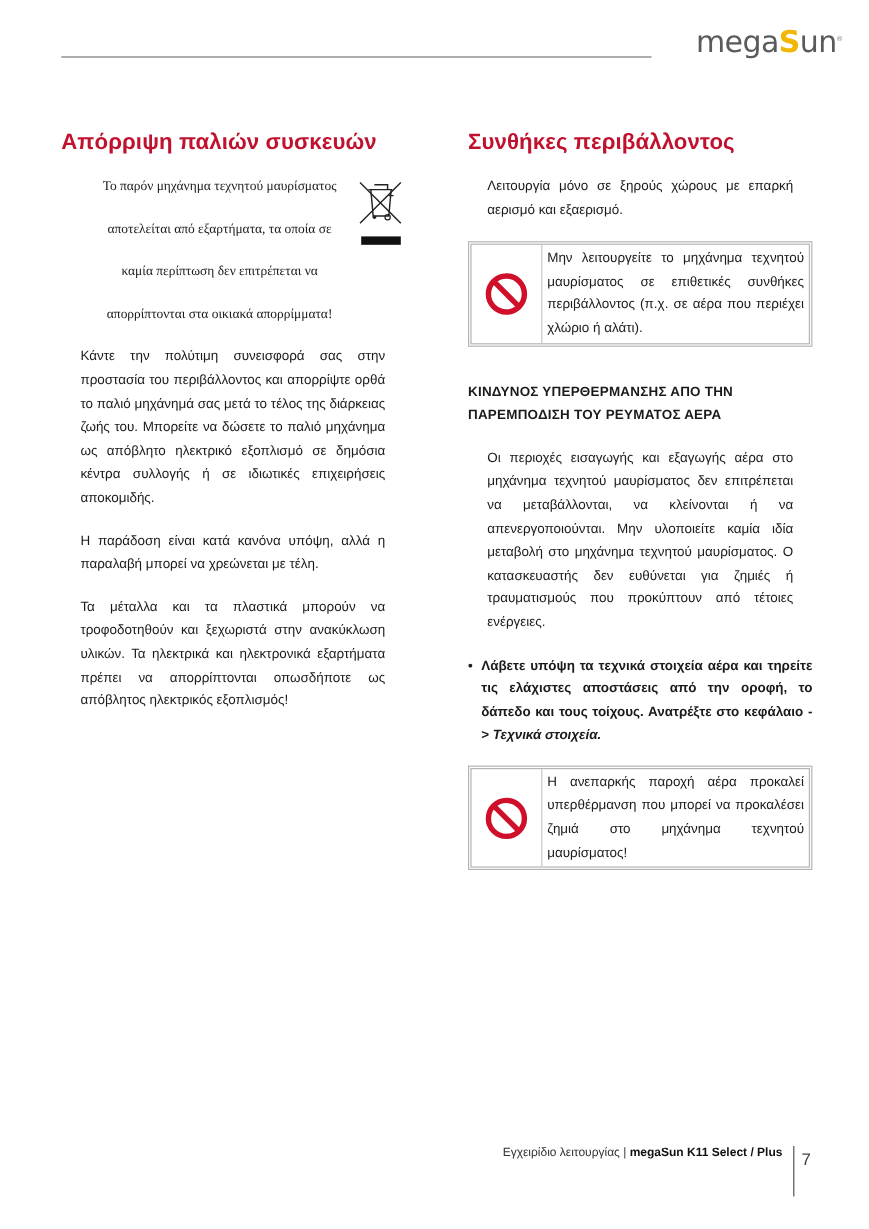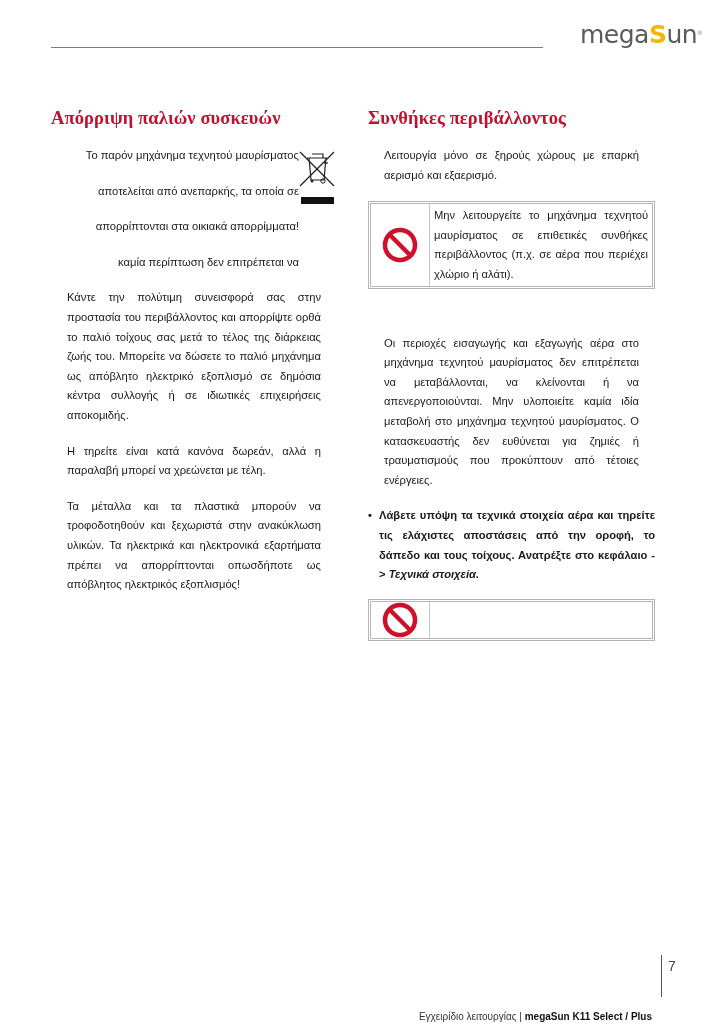--- a/index.html
+++ b/index.html
@@ -7,101 +7,103 @@
          font-family: "Liberation Sans", "DejaVu Sans", sans-serif; color: #1a1a1a; }
 
   .header-rule { position: absolute; left: 51px; top: 47px; width: 492px; height: 1px; background: #7a7a7a; }
   .logo { position: absolute; left: 580px; top: 20px; font-size: 25px; letter-spacing: -0.5px;
           color: #5a5a5a; font-family: "DejaVu Sans", sans-serif; line-height: 30px; }
   .logo .s { color: #f2b705; font-weight: bold; }
   .logo .reg { position: absolute; right: -5px; top: -2px; font-size: 6px; color: #888; }
 
   .col { position: absolute; font-size: 11.2px; line-height: 19.6px; }
   .col-left { left: 51px; top: 106px; width: 286px; }
-  .col-right { left: 368px; top: 106px; width: 287px; }
+  .col-right { left: 390px; top: 106px; width: 287px; }
 
   h2 { margin: 0 0 2px 0; font-size: 18.5px; line-height: 24px; color: #c0112e; font-weight: bold;
-       font-family: Liberation Serif, serif; letter-spacing: 0.1px; }
+       font-family: Liberation Sans, sans-serif; letter-spacing: 0.1px; }
 
   p { margin: 16px; text-align: justify; }
   .intro-wrap { position: relative; }
-  .intro-wrap p.short { width: 232px; text-align: right; }
+  .intro-wrap p.short { width: 232px; text-align: center; font-family: Liberation Serif, serif; }
   .weee { position: absolute; right: 0px; top: 2px; width: 40px; height: 60px; }
 
   .box { border: 3px double #b5b5b5; display: flex; margin-top: 3px; }
   .box .icon-cell { width: 58px; border-right: 1px solid #c8c8c8; display: flex; align-items: center; justify-content: center; }
   .box .text-cell { flex: 1; padding: 2px 4px 1px 4px; text-align: justify; }
 
   h3 { margin: 0; font-size: 11.2px; line-height: 19.6px; font-weight: bold; letter-spacing: 0.2px; }
   ul { margin: 2px 0 0 0; padding: 0; list-style: none; }
   ul li { position: relative; padding-left: 11px; text-align: justify; font-weight: bold; }
   ul li::before { content: "•"; position: absolute; left: 0; top: 0; }
   em { font-style: italic; }
 
-  .footer { position: absolute; top: 1010px; right: 72px; font-size: 10px; line-height: 14px; color: #333; }
+  .footer { position: absolute; top: 954px; right: 72px; font-size: 10px; line-height: 14px; color: #333; }
   .footer b { color: #111; }
   .footer-rule { position: absolute; left: 661px; top: 955px; width: 1px; height: 42px; background: #555; }
   .page-num { position: absolute; left: 668px; top: 958px; font-size: 14px; color: #444; }
 </style>
 </head>
 <body>
 
 <div class="header-rule"></div>
 <div class="logo"><span>mega</span><span class="s">S</span><span>un</span><span class="reg">®</span></div>
 
 <div class="col col-left">
   <h2>Απόρριψη παλιών συσκευών</h2>
   <div class="intro-wrap">
     <p class="short">Το παρόν μηχάνημα τεχνητού μαυρίσματος</p>
-    <p class="short">αποτελείται από ανεπαρκής, τα οποία σε</p>
+    <p class="short">αποτελείται από εξαρτήματα, τα οποία σε</p>
+    <p class="short">καμία περίπτωση δεν επιτρέπεται να</p>
     <p class="short">απορρίπτονται στα οικιακά απορρίμματα!</p>
-    <p class="short">καμία περίπτωση δεν επιτρέπεται να</p>
     <svg class="weee" viewBox="0 0 40 60">
       <g stroke="#222" stroke-width="1.2" fill="none">
         <line x1="3" y1="4" x2="37" y2="38"></line>
         <line x1="37" y1="4" x2="3" y2="38"></line>
         <path d="M10 10 L30 10 M12 10 L14 32 L27 32 L29 10"></path>
         <path d="M15 6 L26 6 L26 10"></path>
         <line x1="27" y1="15" x2="31" y2="15"></line>
       </g>
       <circle cx="15" cy="33" r="1.5" fill="#222"></circle>
       <circle cx="26" cy="33" r="2.2" fill="none" stroke="#222" stroke-width="1"></circle>
       <rect x="4" y="49" width="33" height="7" fill="#111"></rect>
     </svg>
   </div>
-  <p>Κάντε την πολύτιμη συνεισφορά σας στην προστασία του περιβάλλοντος και απορρίψτε ορθά το παλιό τοίχους σας μετά το τέλος της διάρκειας ζωής του. Μπορείτε να δώσετε το παλιό μηχάνημα ως απόβλητο ηλεκτρικό εξοπλισμό σε δημόσια κέντρα συλλογής ή σε ιδιωτικές επιχειρήσεις αποκομιδής.</p>
-  <p>Η τηρείτε είναι κατά κανόνα δωρεάν, αλλά η παραλαβή μπορεί να χρεώνεται με τέλη.</p>
+  <p>Κάντε την πολύτιμη συνεισφορά σας στην προστασία του περιβάλλοντος και απορρίψτε ορθά το παλιό μηχάνημά σας μετά το τέλος της διάρκειας ζωής του. Μπορείτε να δώσετε το παλιό μηχάνημα ως απόβλητο ηλεκτρικό εξοπλισμό σε δημόσια κέντρα συλλογής ή σε ιδιωτικές επιχειρήσεις αποκομιδής.</p>
+  <p>Η παράδοση είναι κατά κανόνα υπόψη, αλλά η παραλαβή μπορεί να χρεώνεται με τέλη.</p>
   <p>Τα μέταλλα και τα πλαστικά μπορούν να τροφοδοτηθούν και ξεχωριστά στην ανακύκλωση υλικών. Τα ηλεκτρικά και ηλεκτρονικά εξαρτήματα πρέπει να απορρίπτονται οπωσδήποτε ως απόβλητος ηλεκτρικός εξοπλισμός!</p>
 </div>
 
 <div class="col col-right">
   <h2>Συνθήκες περιβάλλοντος</h2>
   <p>Λειτουργία μόνο σε ξηρούς χώρους με επαρκή αερισμό και εξαερισμό.</p>
 
   <div class="box" style="margin-top:7px;">
     <div class="icon-cell">
       <svg width="36" height="36" viewBox="0 0 36 36">
         <circle cx="18" cy="18" r="15" fill="#fff" stroke="#d0102a" stroke-width="4.5"></circle>
         <line x1="7.5" y1="7.5" x2="28.5" y2="28.5" stroke="#d0102a" stroke-width="4.5"></line>
       </svg>
     </div>
     <div class="text-cell">Μην λειτουργείτε το μηχάνημα τεχνητού μαυρίσματος σε επιθετικές συνθήκες περιβάλλοντος (π.χ. σε αέρα που περιέχει χλώριο ή αλάτι).</div>
   </div>
 
   <div style="height:29px;"></div>
+  <h3><span>ΚΙΝΔΥΝΟΣ ΥΠΕΡΘΕΡΜΑΝΣΗΣ ΑΠΟ ΤΗΝ</span><br><span>ΠΑΡΕΜΠΟΔΙΣΗ ΤΟΥ ΡΕΥΜΑΤΟΣ ΑΕΡΑ</span></h3>
   <p>Οι περιοχές εισαγωγής και εξαγωγής αέρα στο μηχάνημα τεχνητού μαυρίσματος δεν επιτρέπεται να μεταβάλλονται, να κλείνονται ή να απενεργοποιούνται. Μην υλοποιείτε καμία ιδία μεταβολή στο μηχάνημα τεχνητού μαυρίσματος. Ο κατασκευαστής δεν ευθύνεται για ζημιές ή τραυματισμούς που προκύπτουν από τέτοιες ενέργειες.</p>
   <ul>
     <li><span>Λάβετε υπόψη τα τεχνικά στοιχεία αέρα και τηρείτε τις ελάχιστες αποστάσεις από την οροφή, το δάπεδο και τους τοίχους. Ανατρέξτε στο κεφάλαιο -&gt; </span><em>Τεχνικά στοιχεία.</em></li>
   </ul>
 
   <div class="box" style="margin-top:14px;">
     <div class="icon-cell">
       <svg width="36" height="36" viewBox="0 0 36 36">
         <circle cx="18" cy="18" r="15" fill="#fff" stroke="#d0102a" stroke-width="4.5"></circle>
         <line x1="7.5" y1="7.5" x2="28.5" y2="28.5" stroke="#d0102a" stroke-width="4.5"></line>
       </svg>
     </div>
+    <div class="text-cell">Η ανεπαρκής παροχή αέρα προκαλεί υπερθέρμανση που μπορεί να προκαλέσει ζημιά στο μηχάνημα τεχνητού μαυρίσματος!</div>
   </div>
 </div>
 
 <div class="footer"><span>Εγχειρίδιο λειτουργίας | </span><b>megaSun K11 Select / Plus</b></div>
 <div class="footer-rule"></div>
 <div class="page-num">7</div>
 
 </body></html>

